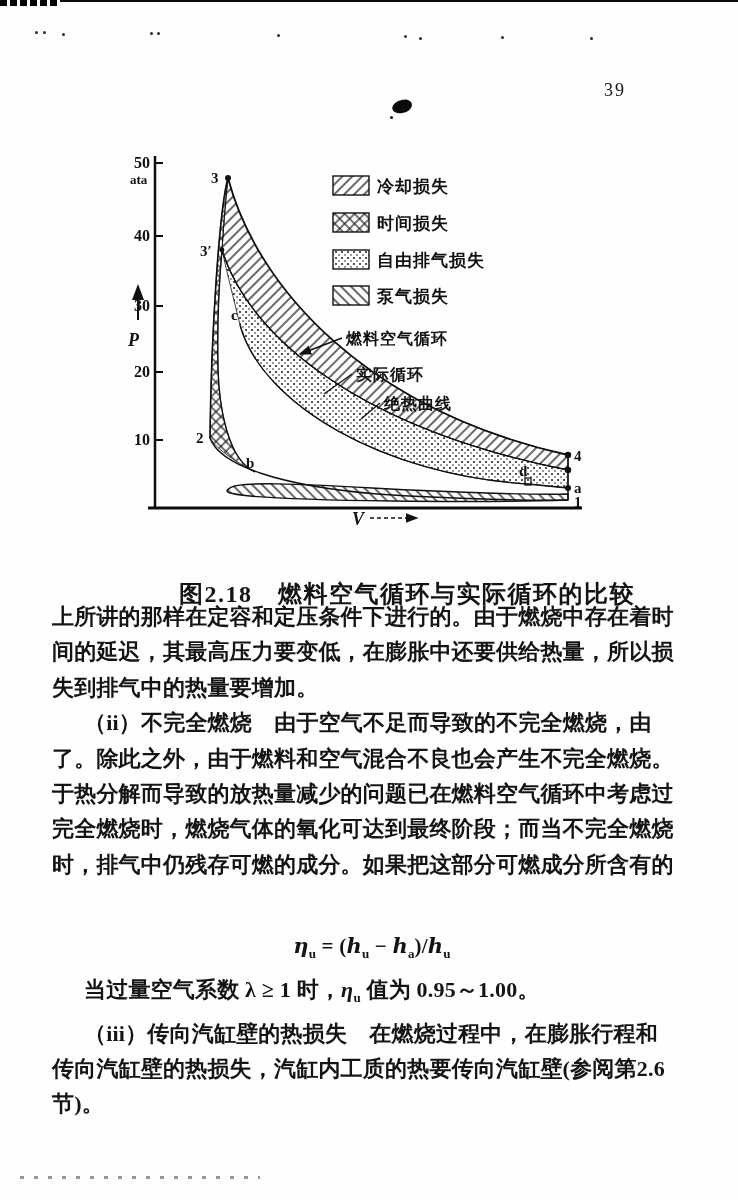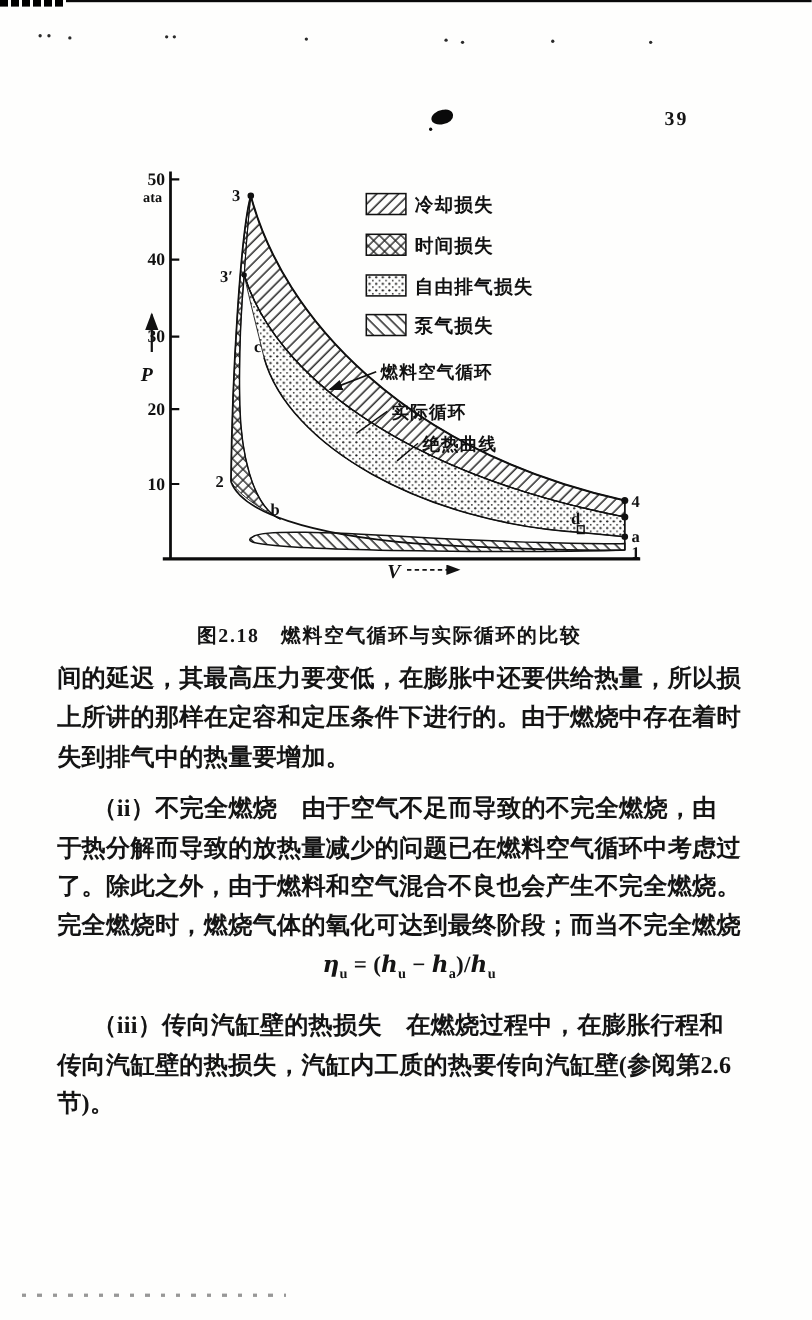--- a/index.html
+++ b/index.html
@@ -12,29 +12,29 @@
   
   .top-line{left:0;top:0;width:738px;height:2px;background:#0a0a0a;}
   .top-dashes{left:0;top:0;width:60px;height:6px;
     background:repeating-linear-gradient(90deg,#000 0 7px,#fefefd 7px 10px);}
   .speck{width:3px;height:3px;background:#2b2b2b;border-radius:50%;}
   .bottom-noise{left:20px;top:1176px;width:240px;height:3px;
     background:repeating-linear-gradient(90deg,#444 0 4px,transparent 4px 14px);opacity:.55;}
   .ink-blot{left:392px;top:100px;width:20px;height:13px;background:#0a0a0a;
     border-radius:60% 40% 55% 45%;transform:rotate(-8deg);}
   .ink-dot{left:390px;top:116px;width:3px;height:3px;background:#0a0a0a;border-radius:50%;}
-  .page-number{left:604px;top:98px;font-size:18px;font-weight:bold;letter-spacing:2px;}
+  .page-number{left:604px;top:80px;font-size:18px;font-weight:normal;letter-spacing:2px;}
   
-  .figure-caption{left:179px;top:566px;font-size:18px;font-weight:bold;letter-spacing:1.5px;}
+  .figure-caption{left:179px;top:578px;font-size:24px;font-weight:bold;letter-spacing:1.5px;}
   
   .body-text{left:52px;top:599px;width:640px;font-size:22px;font-weight:600;
     line-height:35.4px;letter-spacing:0.2px;}
   .line{white-space:nowrap;}
-  .indent{text-indent:32px;margin-top:12px;}
-  .equation{text-align:center;font-size:21px;white-space:nowrap;}
+  .indent{text-indent:32px;}
+  .equation{text-align:center;font-size:21px;white-space:nowrap;margin-top:46px;}
   .equation i, .inline-var{font-style:italic;font-family:"DejaVu Serif",serif;}
   sub{font-size:13px;}
   svg text{font-family:"Liberation Serif","DejaVu Serif",serif;fill:#111;}
   .ticknum{font-size:16px;font-weight:bold;}
   .unit{font-size:13px;font-weight:bold;}
   .ptlabel{font-size:15px;font-weight:bold;}
   .legtxt{font-size:17px;font-weight:bold;letter-spacing:1px;}
   .anntxt{font-size:16px;font-weight:bold;letter-spacing:1px;}
   .axlbl{font-size:18px;font-weight:bold;font-style:italic;}
 </style>
@@ -147,24 +147,26 @@
   <text class="anntxt" x="234" y="196">燃料空气循环</text>
   <line x1="240" y1="226" x2="212" y2="246" stroke="#111" stroke-width="1.3"></line>
   <text class="anntxt" x="244" y="232">实际循环</text>
   <line x1="268" y1="255" x2="249" y2="271" stroke="#111" stroke-width="1.3"></line>
   <text class="anntxt" x="272" y="261">绝热曲线</text>
 </svg>
 
 <div class="abs figure-caption">图2.18　燃料空气循环与实际循环的比较</div>
 
 <div class="abs body-text">
+  <div class="line">上所讲的那样在定容和定压条件下进行的。由于燃烧中存在着时</div>
   <div class="line">间的延迟，其最高压力要变低，在膨胀中还要供给热量，所以损</div>
-  <div class="line">上所讲的那样在定容和定压条件下进行的。由于燃烧中存在着时</div>
   <div class="line">失到排气中的热量要增加。</div>
   <div class="line indent">（ii）不完全燃烧　由于空气不足而导致的不完全燃烧，由</div>
+  <div class="line">了。除此之外，由于燃料和空气混合不良也会产生不完全燃烧。</div>
   <div class="line">于热分解而导致的放热量减少的问题已在燃料空气循环中考虑过</div>
-  <div class="line">了。除此之外，由于燃料和空气混合不良也会产生不完全燃烧。</div>
   <div class="line">完全燃烧时，燃烧气体的氧化可达到最终阶段；而当不完全燃烧</div>
+  <div class="line">时，排气中仍残存可燃的成分。如果把这部分可燃成分所含有的</div>
   <div class="equation"><i>η</i><sub>u</sub><span> = (</span><i>h</i><sub>u</sub><span> − </span><i>h</i><sub>a</sub><span>)/</span><i>h</i><sub>u</sub></div>
+  <div class="line indent"><span>当过量空气系数 λ ≥ 1 时，</span><i>η</i><sub>u</sub><span> 值为 0.95～1.00。</span></div>
   <div class="line indent">（iii）传向汽缸壁的热损失　在燃烧过程中，在膨胀行程和</div>
   <div class="line">传向汽缸壁的热损失，汽缸内工质的热要传向汽缸壁(参阅第2.6</div>
   <div class="line">节)。</div>
 </div>
 
 </body></html>

